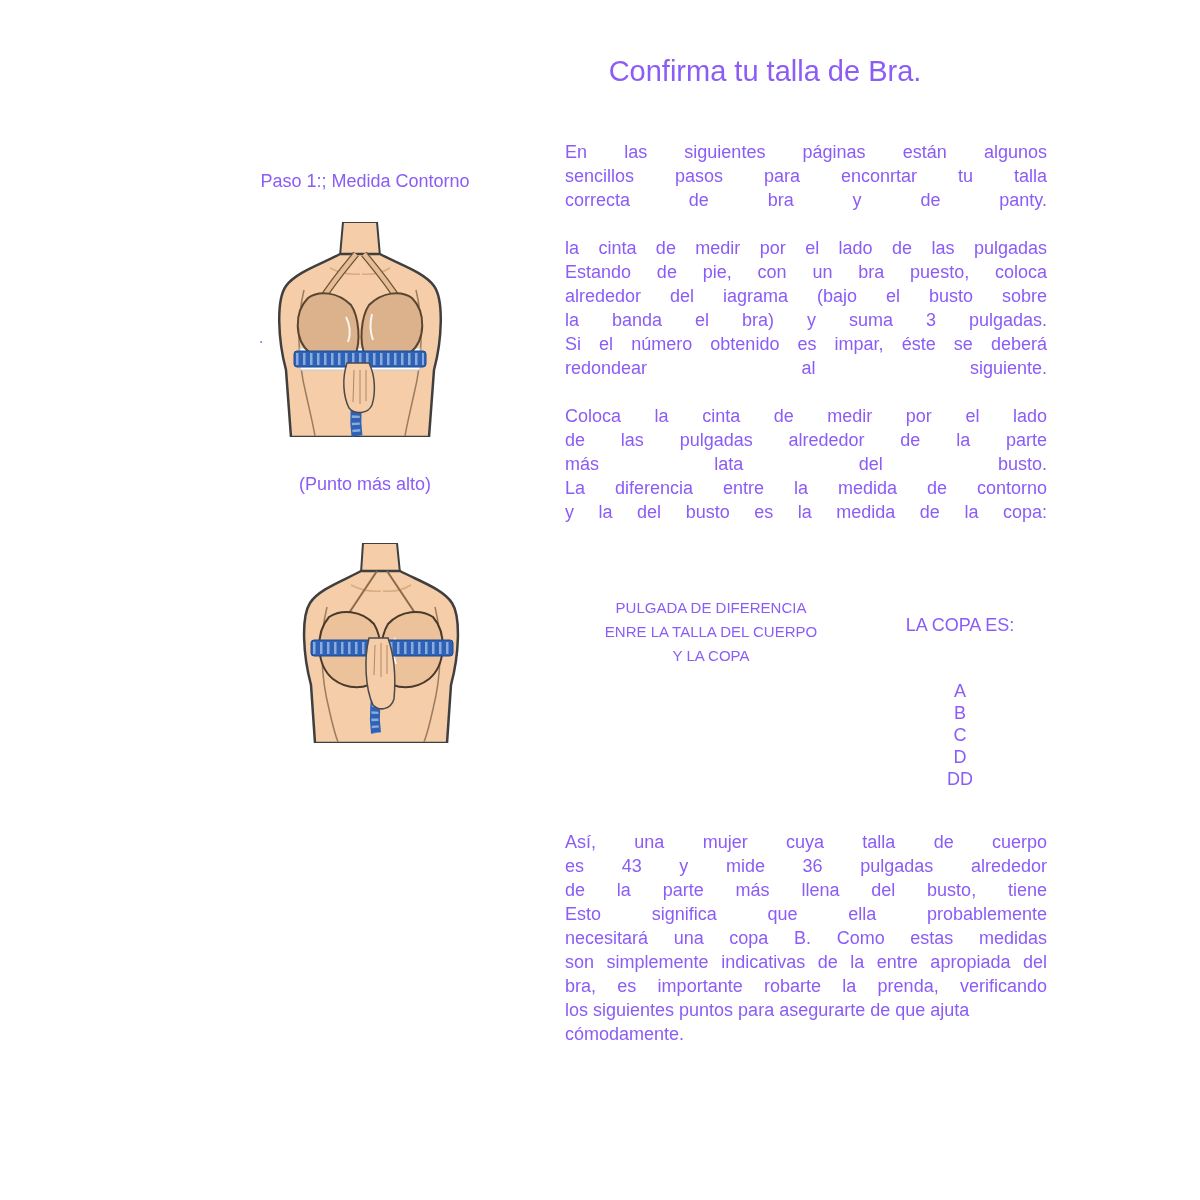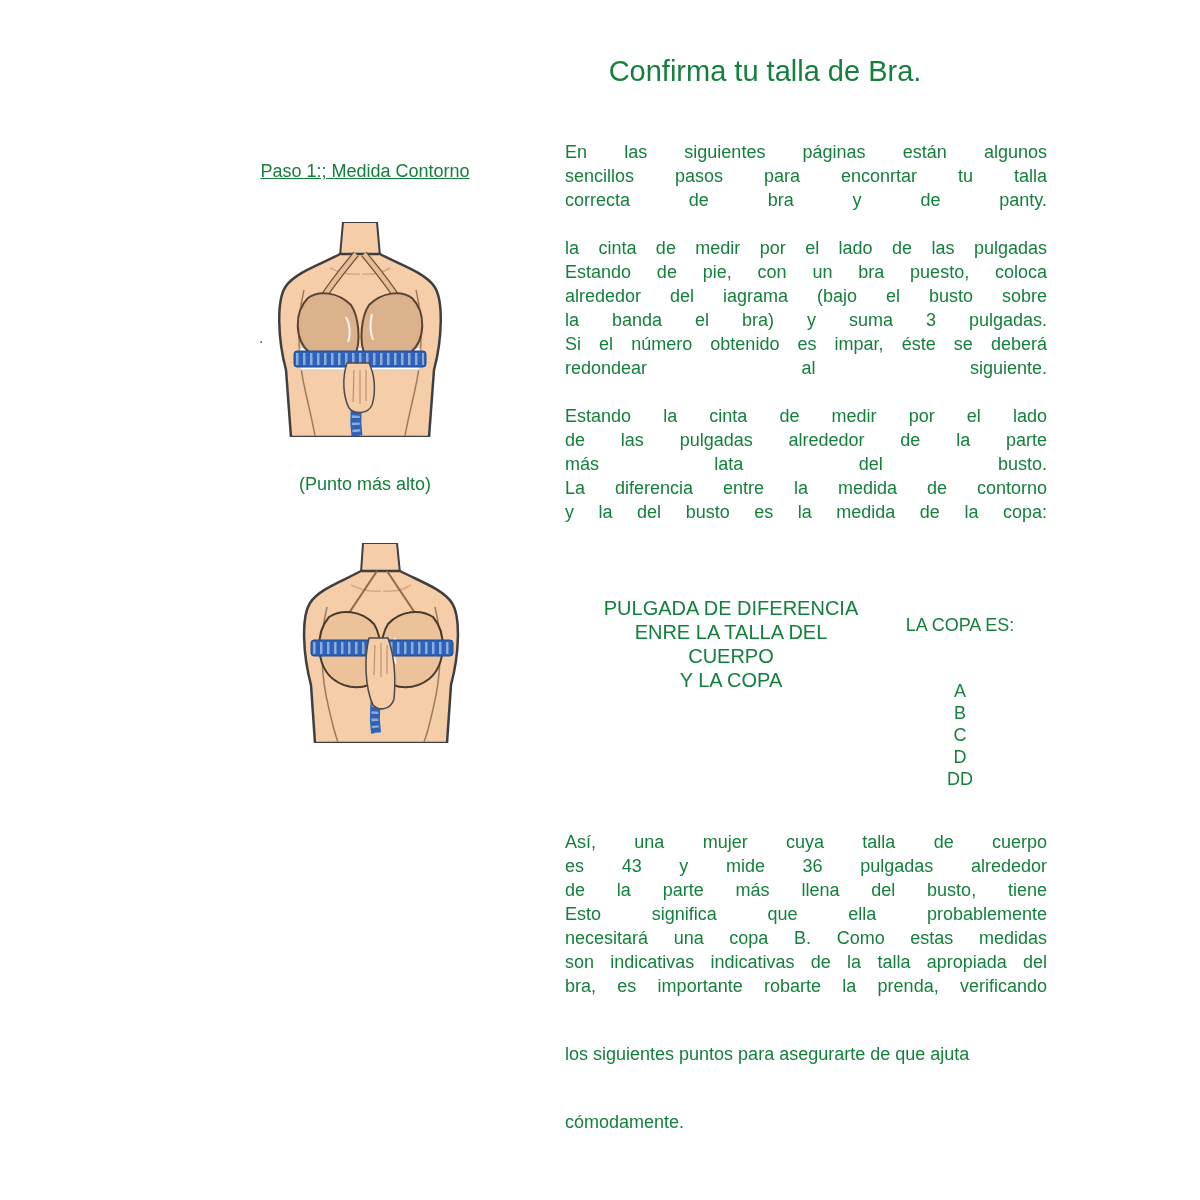--- a/index.html
+++ b/index.html
@@ -1,41 +1,41 @@
 <!DOCTYPE html>
 <html><head>
 <meta charset="utf-8">
 <style>
   html,body{margin:0;padding:0;background:#ffffff;}
   .page{
     position:relative;width:1200px;height:1200px;background:#ffffff;overflow:hidden;
-    font-family:"Liberation Sans",sans-serif;color:#15803d;
+    font-family:"Liberation Sans",sans-serif;color:#8b5cf6;
   }
   .abs{position:absolute;}
   .title{
     left:515px;top:54px;width:500px;text-align:center;
     font-size:29px;line-height:34px;font-weight:400;
   }
   .step-label{
     left:225px;width:280px;text-align:center;
     font-size:18px;line-height:24px;
   }
-  .step1-label{top:159px;text-decoration:underline;}
+  .step1-label{top:169px;}
   .step2-label{top:472px;}
   .stray-dot{left:259px;top:330px;font-size:16px;line-height:16px;}
   .para{
     left:565px;width:482px;font-size:18px;line-height:24px;
   }
   .p-intro{top:140px;}
   .p-paso1{top:236px;}
   .p-paso2{top:404px;}
   .p-ejemplo{top:830px;}
   .ln{text-align:justify;text-align-last:justify;text-justify:inter-word;}
-  .ln.left{text-align:left;text-align-last:left;margin-top:44px;}
-  .tbl-hl{left:596px;top:596px;width:270px;text-align:center;font-size:20px;line-height:24px;}
+  .ln.left{text-align:left;text-align-last:left;}
+  .tbl-hl{left:576px;top:596px;width:270px;text-align:center;font-size:15px;line-height:24px;}
   .tbl-hr{left:880px;top:613px;width:160px;text-align:center;font-size:18px;line-height:24px;}
   .tbl-ranges{left:570px;top:680px;width:270px;text-align:center;font-size:18px;line-height:22px;white-space:pre-wrap;}
   .tbl-cups{left:880px;top:680px;width:160px;text-align:center;font-size:18px;line-height:22px;}
   .illus1{left:258px;top:222px;}
   .illus2{left:283px;top:543px;}
 </style>
 </head>
 <body>
 
 <div class="page">
@@ -102,21 +102,21 @@
   <div class="abs para p-paso1">
     <div class="ln">la cinta de medir por el lado de las pulgadas</div>
     <div class="ln">Estando de pie, con un bra puesto, coloca</div>
     <div class="ln">alrededor del iagrama (bajo el busto sobre</div>
     <div class="ln">la banda  el bra) y suma 3 pulgadas.</div>
     <div class="ln">Si el número obtenido es impar, éste se deberá</div>
     <div class="ln">redondear al siguiente.</div>
   </div>
 
   <div class="abs para p-paso2">
-    <div class="ln">Estando la cinta de medir por el lado</div>
+    <div class="ln">Coloca la cinta de medir por el lado</div>
     <div class="ln">de las pulgadas alrededor  de la parte</div>
     <div class="ln">más lata del busto.</div>
     <div class="ln">La diferencia entre la medida de contorno</div>
     <div class="ln">y la del busto es la medida de la copa:</div>
   </div>
 
   <div class="abs tbl-hl">
     <div>PULGADA DE DIFERENCIA</div>
     <div>ENRE LA TALLA DEL CUERPO</div>
     <div>Y LA COPA</div>
@@ -129,19 +129,19 @@
     <div>D</div>
     <div>DD</div>
   </div>
 
   <div class="abs para p-ejemplo">
     <div class="ln">Así, una mujer cuya talla de cuerpo</div>
     <div class="ln">es 43 y mide 36 pulgadas alrededor</div>
     <div class="ln">de  la parte más llena del busto, tiene</div>
     <div class="ln">Esto significa que ella probablemente</div>
     <div class="ln">necesitará una copa B. Como estas medidas</div>
-    <div class="ln">son indicativas indicativas de la talla apropiada del</div>
+    <div class="ln">son simplemente indicativas de la entre apropiada del</div>
     <div class="ln">bra, es importante robarte la prenda, verificando</div>
     <div class="ln left">los siguientes puntos para asegurarte de que ajuta</div>
     <div class="ln left">cómodamente.</div>
   </div>
 
 </div>
 
 </body></html>

